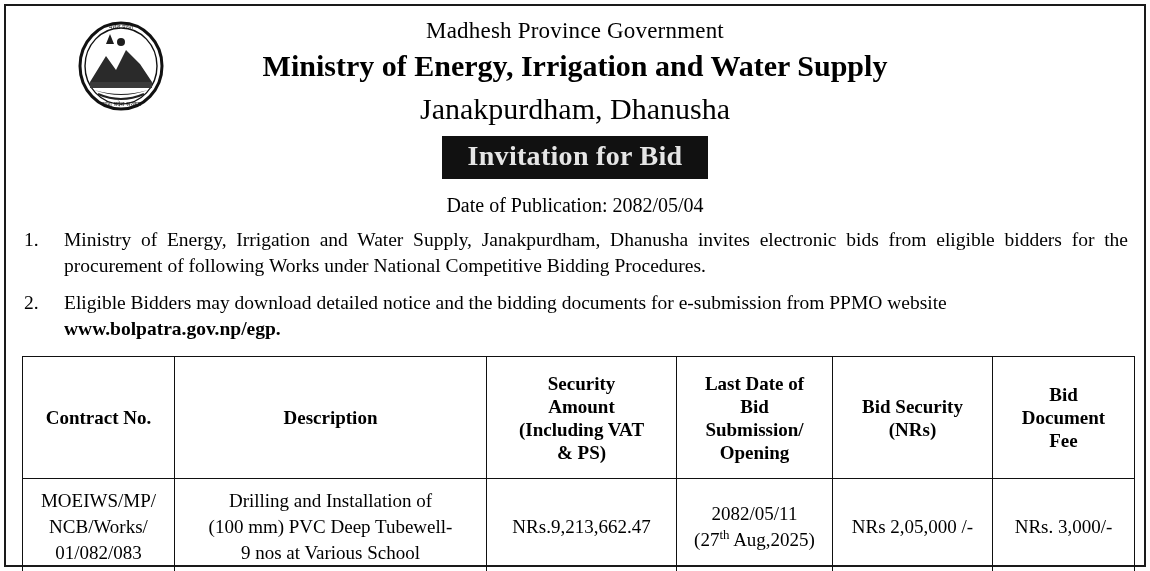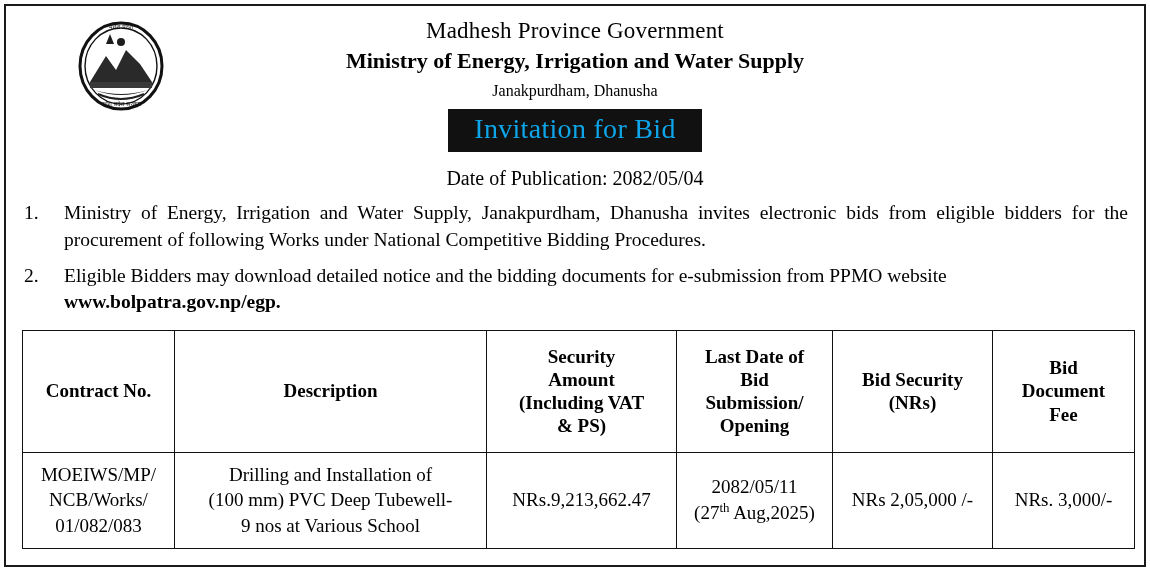--- a/index.html
+++ b/index.html
@@ -48,41 +48,41 @@
   }
   .emblem svg { display: block; }
 
   .gov-line {
     font-size: 23px;
     letter-spacing: 0.2px;
     line-height: 1.15;
     padding-top: 6px;
   }
   .ministry-line {
-    font-size: 22px;
+    font-size: 30px;
     font-weight: bold;
     line-height: 1.25;
     padding-top: 3px;
   }
   .place-line {
-    font-size: 16px;
+    font-size: 30px;
     line-height: 1.2;
     padding-top: 6px;
   }
 
   .ifb-wrap {
     display: flex;
     justify-content: center;
     margin-top: 9px;
   }
   .ifb-banner {
     background: #111111;
-    color: #0ea5e9;
+    color: #e5e5e5;
     font-size: 28px;
-    font-weight: normal;
+    font-weight: bold;
     padding: 4px 26px 7px 26px;
     letter-spacing: 0.3px;
     line-height: 1.15;
   }
   .pub-date {
     font-size: 20px;
     text-align: center;
     margin-top: 15px;
   }
 

